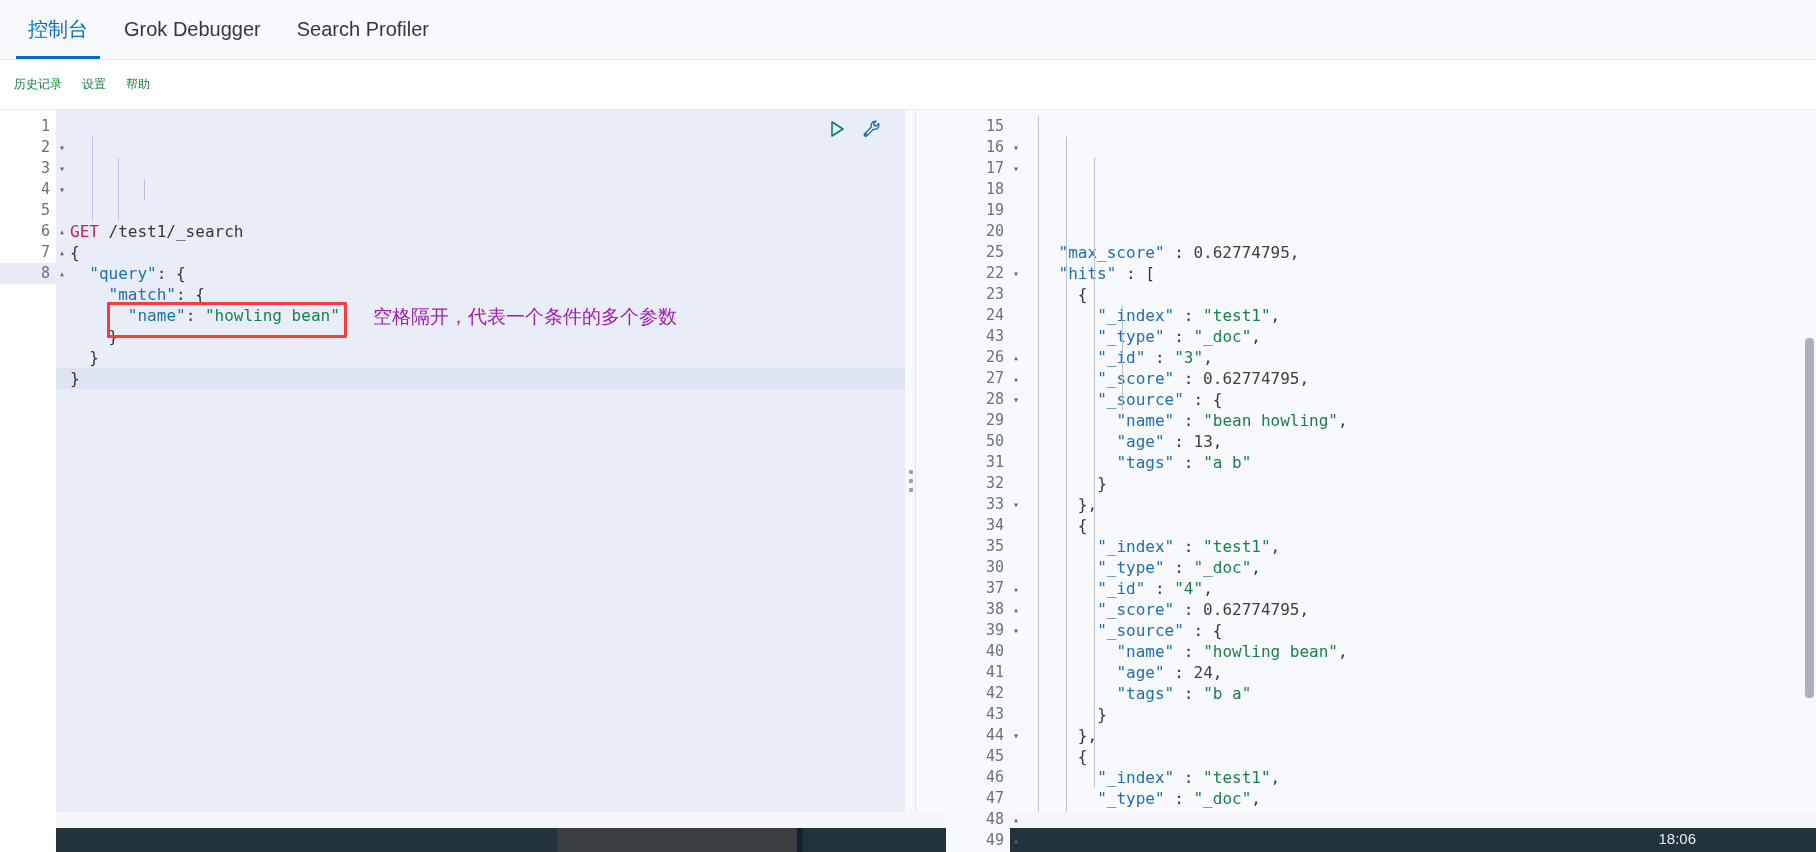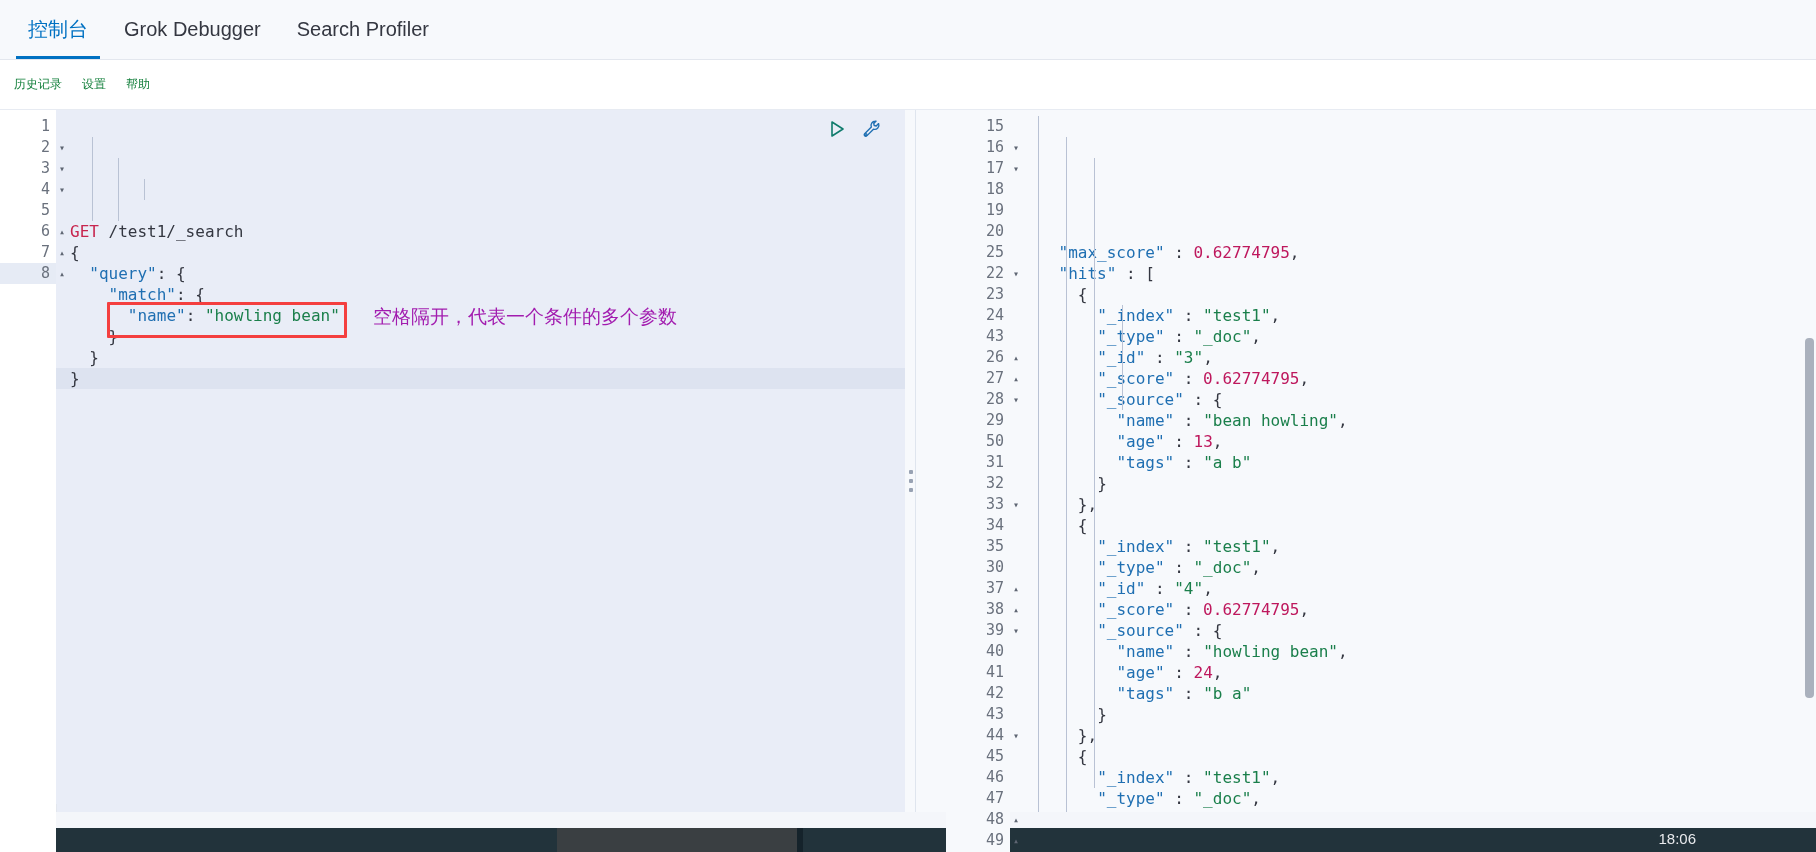--- a/index.html
+++ b/index.html
@@ -138,21 +138,21 @@
   .pane-left .code { background: #e9edf7; }
   .pane-right .code { background: #f7f9fc; padding-left: 10px; }
   .code .row { height: 21px; }
   .code .row.cur { background: #dde3f0; margin-left: -14px; padding-left: 14px; }
 
   
   .t-method { color: #c7254e; }
   .t-url    { color: #343741; }
   .t-key    { color: #1f6fb2; }
   .t-str    { color: #1a7f4b; }
-  .t-num    { color: #be185d; }
+  .t-num    { color: #404040; }
   .t-punc   { color: #343741; }
 
   
   .iguide {
     position: absolute;
     width: 1px; background: #b9c2d4;
   }
 
   
   .editor-actions {

